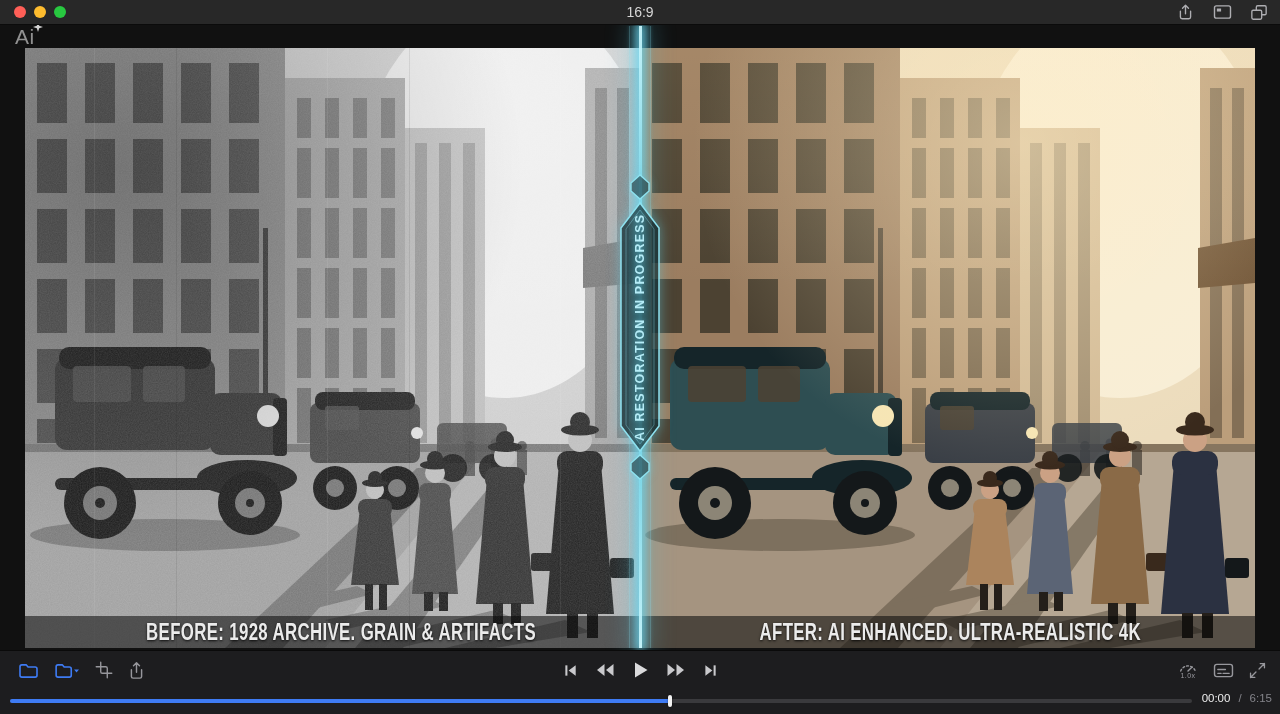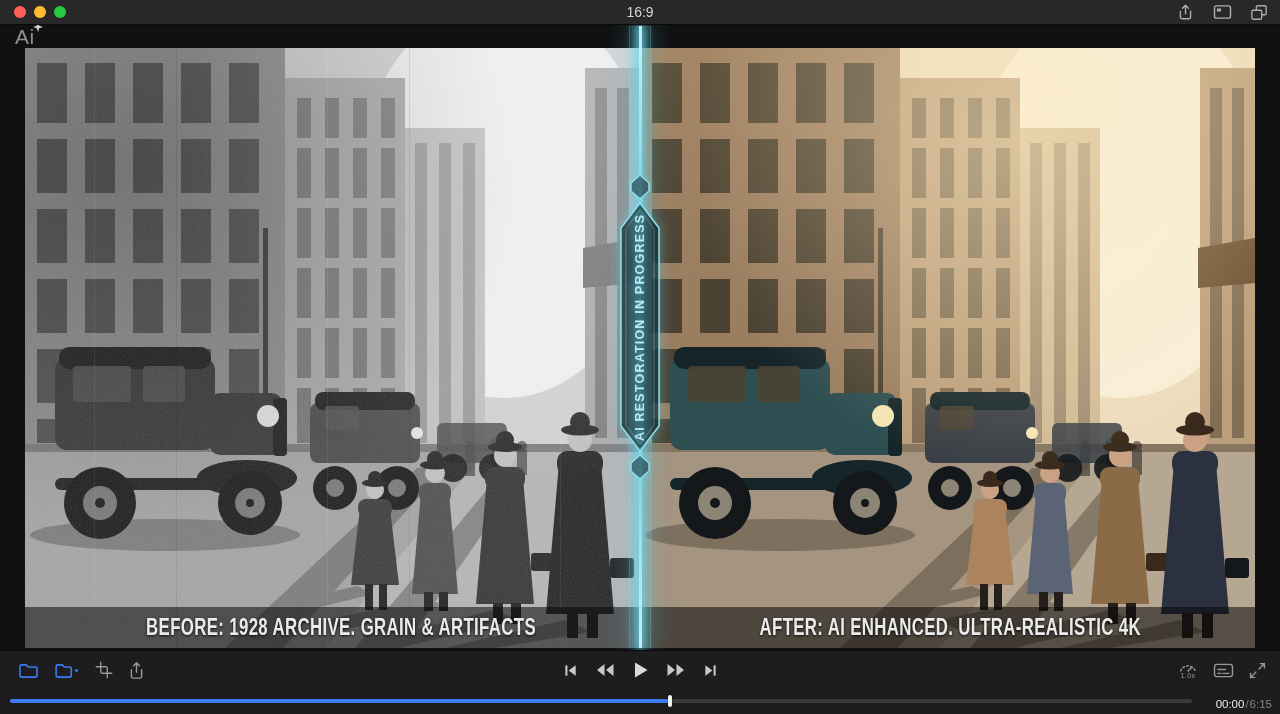--- a/index.html
+++ b/index.html
@@ -72,21 +72,21 @@
     --awn:#6d5134; --pole:#4a3f32;
   }
   .half.color::before { 
     content:""; position:absolute; inset:0; z-index:3; pointer-events:none;
     background:
       radial-gradient(circle at 62% 16%, rgba(255,238,198,.45), transparent 52%),
       linear-gradient(180deg, rgba(255,225,170,.10), transparent 40%);
   }
 
   
-  .captions { position:absolute; left:0; right:0; bottom:0; height:41px; z-index:5;
+  .captions { position:absolute; left:0; right:0; bottom:0; height:32px; z-index:5;
     display:flex; background:rgba(8,8,8,.55);padding-left:12px; }
   .caption-cell { flex:1; display:flex; align-items:center; justify-content:center; }
   .caption-text { display:inline-block; color:#ebebeb; font-size:23px; font-weight:bold;
     letter-spacing:.5px; white-space:nowrap; transform:scaleX(.73);
     text-shadow:0 1px 3px rgba(0,0,0,.85); }
 
   
   .divider { position:absolute; left:640px; top:1px; height:622px; width:0; z-index:8; }
   .divider-glow { position:absolute; left:-14px; top:0; width:28px; height:100%;
     background:linear-gradient(90deg, transparent, rgba(110,220,240,.30) 50%, transparent); }
@@ -122,22 +122,22 @@
   .speed-label { font-size:7px; color:#9a9aa0; line-height:6px; margin-top:1px; letter-spacing:.5px; }
 
   .timeline-row { position:relative; height:18px; margin-top:3px; display:flex; align-items:center;
     padding-left:10px; }
   .track { position:relative; height:4px; border-radius:2px; background:#3a3a3d;
     width:1182px; cursor:pointer; }
   .track-fill { position:absolute; left:0; top:0; bottom:0; border-radius:2px;
     background:var(--accent,#3b78f0); width:55.8%; }
   .playhead { position:absolute; top:-4px; width:4px; height:12px; border-radius:2px;
     background:#f2f2f2; left:55.8%; transform:translateX(-2px); box-shadow:0 0 2px rgba(0,0,0,.6); }
-  .time { position:absolute; right:8px; top:0; height:18px; display:flex; align-items:flex-end;
-    gap:1px; font-size:11.5px; }
+  .time { position:absolute; right:8px; top:0; height:18px; display:flex; align-items:flex-start;
+    gap:8px; font-size:11.5px; }
   .time .elapsed { color:#ececec; }
   .time .dim { color:#84848a; }
 </style>
 </head>
 <body>
 
 <div class="app">
 
   <svg width="0" height="0" style="position:absolute" aria-hidden="true">
     <defs>

